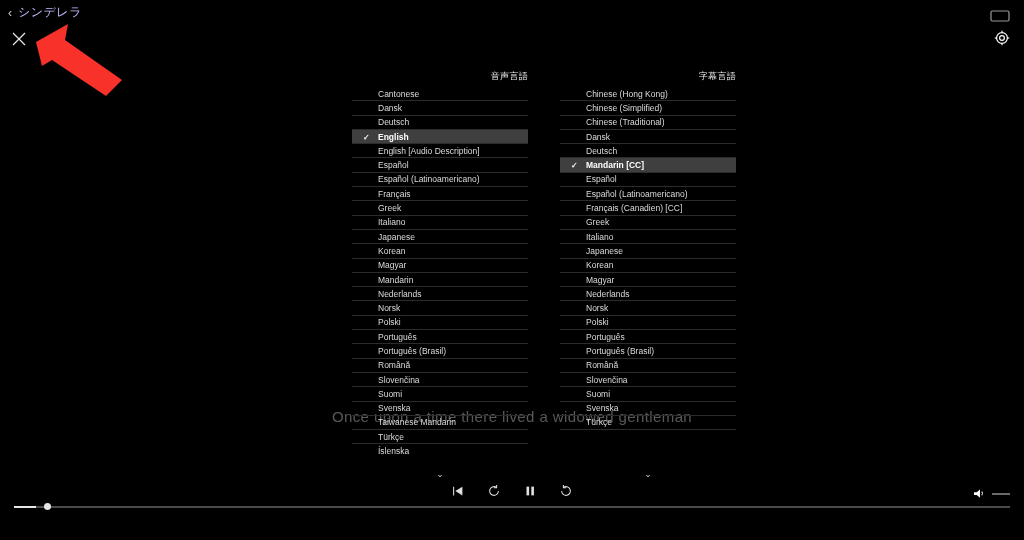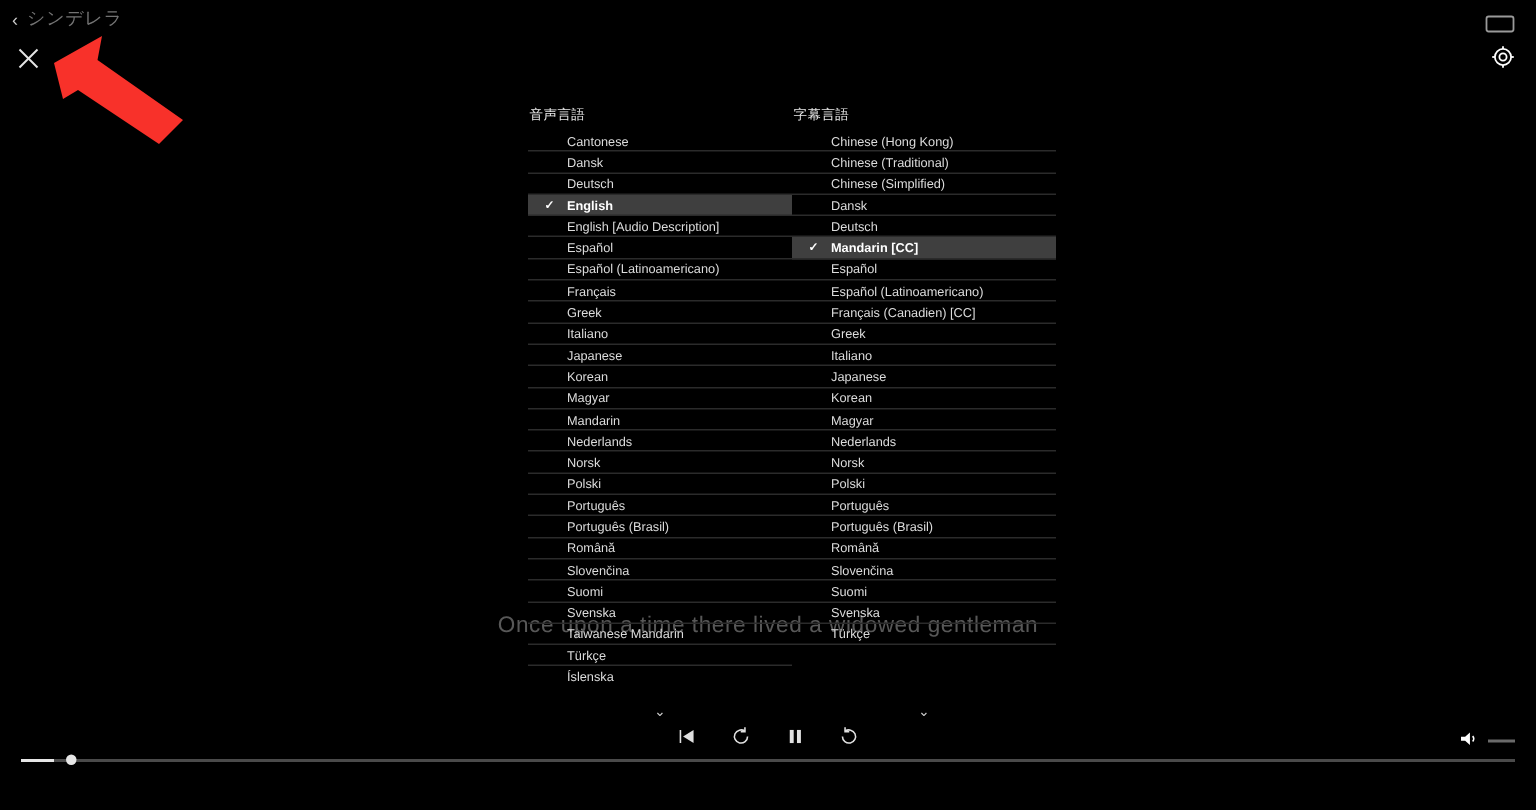--- a/index.html
+++ b/index.html
@@ -22,21 +22,21 @@
   }
   .back-row {
     position: absolute; left: 8px; top: 4px;
     display: flex; align-items: center; gap: 6px;
     color: #d2d2d2;
   }
   .back-chevron {
     font-size: 12px; line-height: 1; color: #cfcfcf;
   }
   .back-title {
-    font-size: 12px; color: #737373; letter-spacing: .5px; text-align: right;
+    font-size: 12px; color: #c4b5fd; letter-spacing: .5px; text-align: right;
   }
   .close-btn {
     position: absolute; left: 10px; top: 30px;
     width: 18px; height: 18px;
     color: #e6e6e6;
   }
   .close-btn svg { display:block; }
 
   .airplay-btn {
     position: absolute; right: 14px; top: 10px;
@@ -60,21 +60,21 @@
     text-align: center;
     color: rgba(160,160,160,.55);
     font-size: 15px;
     line-height: 34px;
     letter-spacing: .4px;
   }
 
   
   .panels {
     position: absolute; left: 352px; top: 70px;
-    display: flex; 
+    display: flex; gap: 32px; text-align: right;
   }
   .panel { width: 176px; }
   .panel-title {
     font-size: 9px;
     color: #e9e9e9;
     margin-bottom: 4px;
     padding-left: 1px;
     letter-spacing: .3px;
   }
   .panel-list {
@@ -280,24 +280,24 @@
       </div>
     </div>
 
     <div class="panel">
       <div class="panel-title">字幕言語</div>
       <div class="panel-list" id="subtitle-list">
           <div class="lang-row">
             <span>Chinese (Hong Kong)</span>
           </div>
           <div class="lang-row">
+            <span>Chinese (Simplified)</span>
+          </div>
+          <div class="lang-row">
             <span>Chinese (Traditional)</span>
-          </div>
-          <div class="lang-row">
-            <span>Chinese (Simplified)</span>
           </div>
           <div class="lang-row">
             <span>Dansk</span>
           </div>
           <div class="lang-row">
             <span>Deutsch</span>
           </div>
           <div class="lang-row selected">
             <span class="check">✓</span>
             <span>Mandarin [CC]</span>

